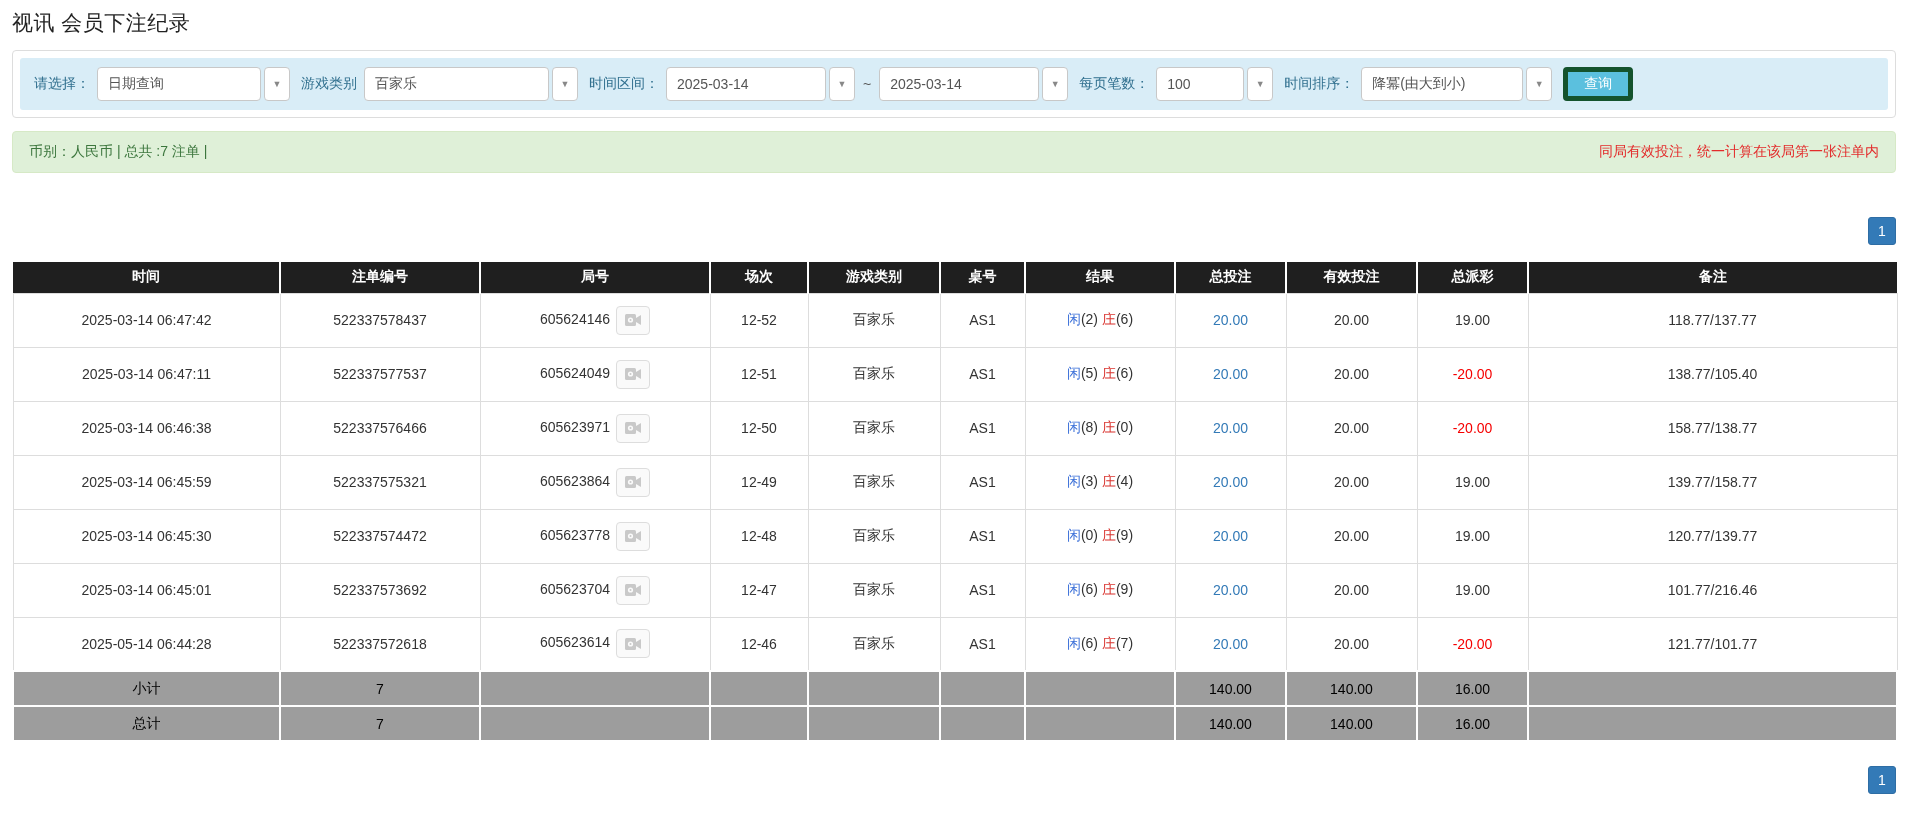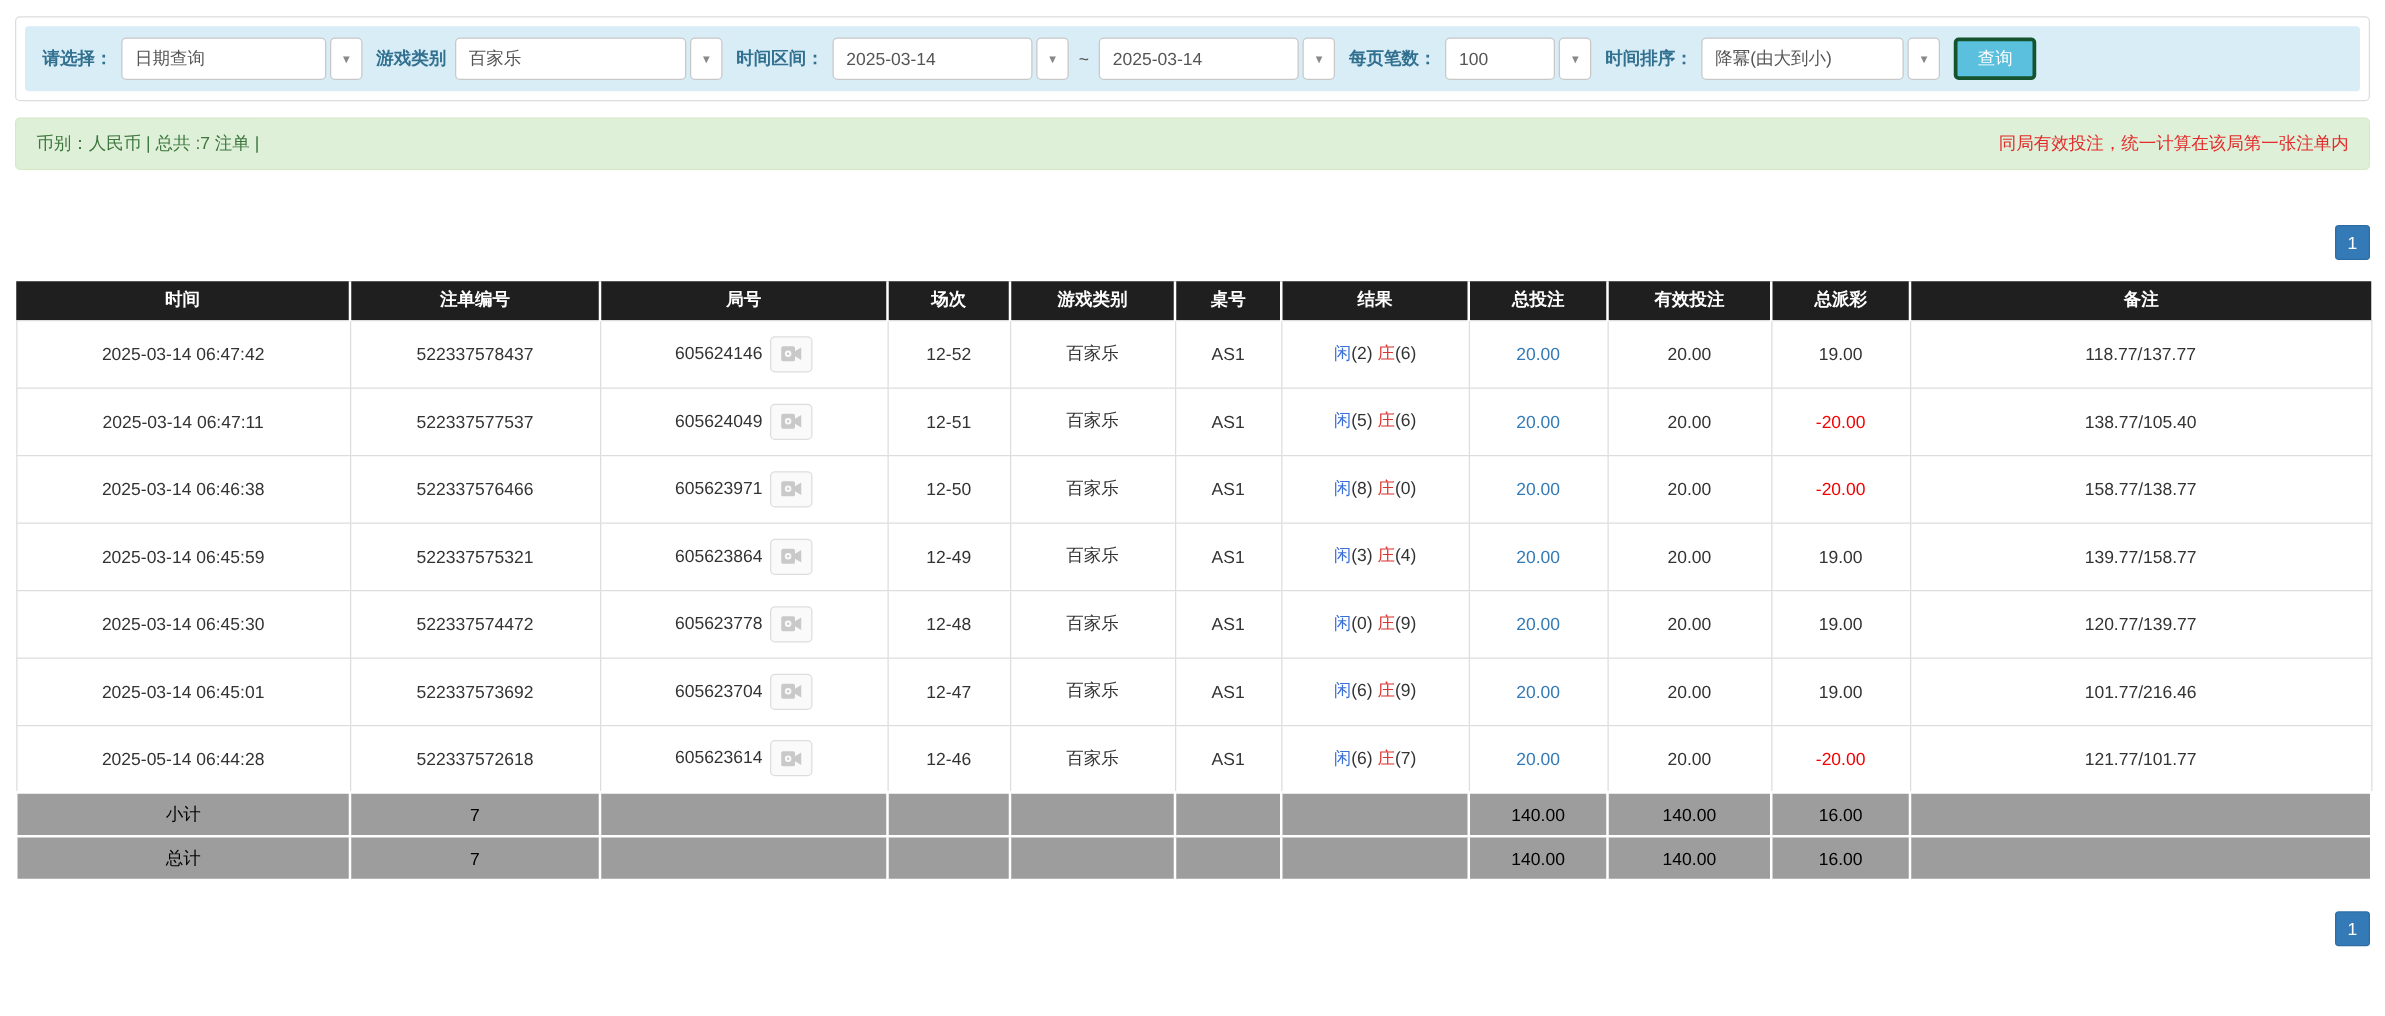--- a/index.html
+++ b/index.html
@@ -7,30 +7,30 @@
   body {
     width:1908px; height:813px; background:#fff; overflow:hidden;
     font-family:"Liberation Sans","DejaVu Sans",sans-serif; color:#333;
   }
   .wrap { padding:0 12px; }
   h1.page-title { font-size:21px; font-weight:500; color:#222; margin:9px 0 0 0; letter-spacing:0.5px; }
 
   
   .filter-panel { margin-top:13px; border:1px solid #ddd; border-radius:4px; background:#fff; padding:7px; }
   .filter-bar { background:#d9edf7; border-radius:3px; padding:9px 10px; display:flex; align-items:center; gap:7px; }
-  .flabel { font-size:14px; font-weight:bold; color:#31708f; white-space:nowrap; margin-left:4px; }
+  .flabel { font-size:14px; font-weight:normal; color:#31708f; white-space:nowrap; margin-left:4px; }
   .ctrl { display:flex; align-items:center; gap:3px; }
   .sel { height:34px; background:#fff; border:1px solid #c8c8c8; border-radius:4px;
          display:flex; align-items:center; padding:0 10px; font-size:14px; color:#555; cursor:pointer; }
   .arrow-box { height:34px; width:26px; background:#fff; border:1px solid #c8c8c8; border-radius:4px;
          display:flex; align-items:center; justify-content:center; cursor:pointer; }
   .arrow-box .ar { font-size:9px; color:#888; }
   .tilde { font-size:14px; color:#555; margin:0 1px; }
   .w140 { width:164px; } .w185 { width:185px; } .w160 { width:160px; } .w88 { width:88px; } .w162 { width:162px; }
-  .btn-search { height:34px; padding:0 16px; background:#5bc0de; border:3px solid #14532d; border-radius:4px;
+  .btn-search { height:34px; padding:0 16px; background:#5bc0de; border:5px solid #14532d; border-radius:4px;
          color:#fff; font-size:14px; display:flex; align-items:center; cursor:pointer; margin-left:4px; }
 
   
   .alert { margin-top:13px; background:#dff0d8; border:1px solid #d6e9c6; border-radius:4px;
          padding:11px 16px; display:flex; justify-content:space-between; align-items:center; font-size:14px; }
   .alert .left-text  { color:#3c763d; }
   .alert .right-text { color:#e32b2b; }
 
   
   .pager-row { display:flex; justify-content:flex-end; }
@@ -55,20 +55,21 @@
   .records tr.sumrow td { background:#9d9d9d; color:#000000; height:35px; border:2px solid #fff; font-size:14px; }
 
   .c1{width:267px}.c2{width:200px}.c3{width:230px}.c4{width:98px}.c5{width:132px}.c6{width:85px}
   .c7{width:150px}.c8{width:111px}.c9{width:131px}.c10{width:111px}.c11{width:369px}
 </style>
 </head>
 <body>
 
 <div class="wrap">
 
+  <h1 class="page-title">视讯 会员下注纪录</h1>
 
   <div class="filter-panel">
     <div class="filter-bar">
       <span class="flabel">请选择：</span>
       <div class="ctrl">
         <div class="sel w140">
           <span>日期查询</span>
         </div>
         <div class="arrow-box">
           <span class="ar">▼</span>

